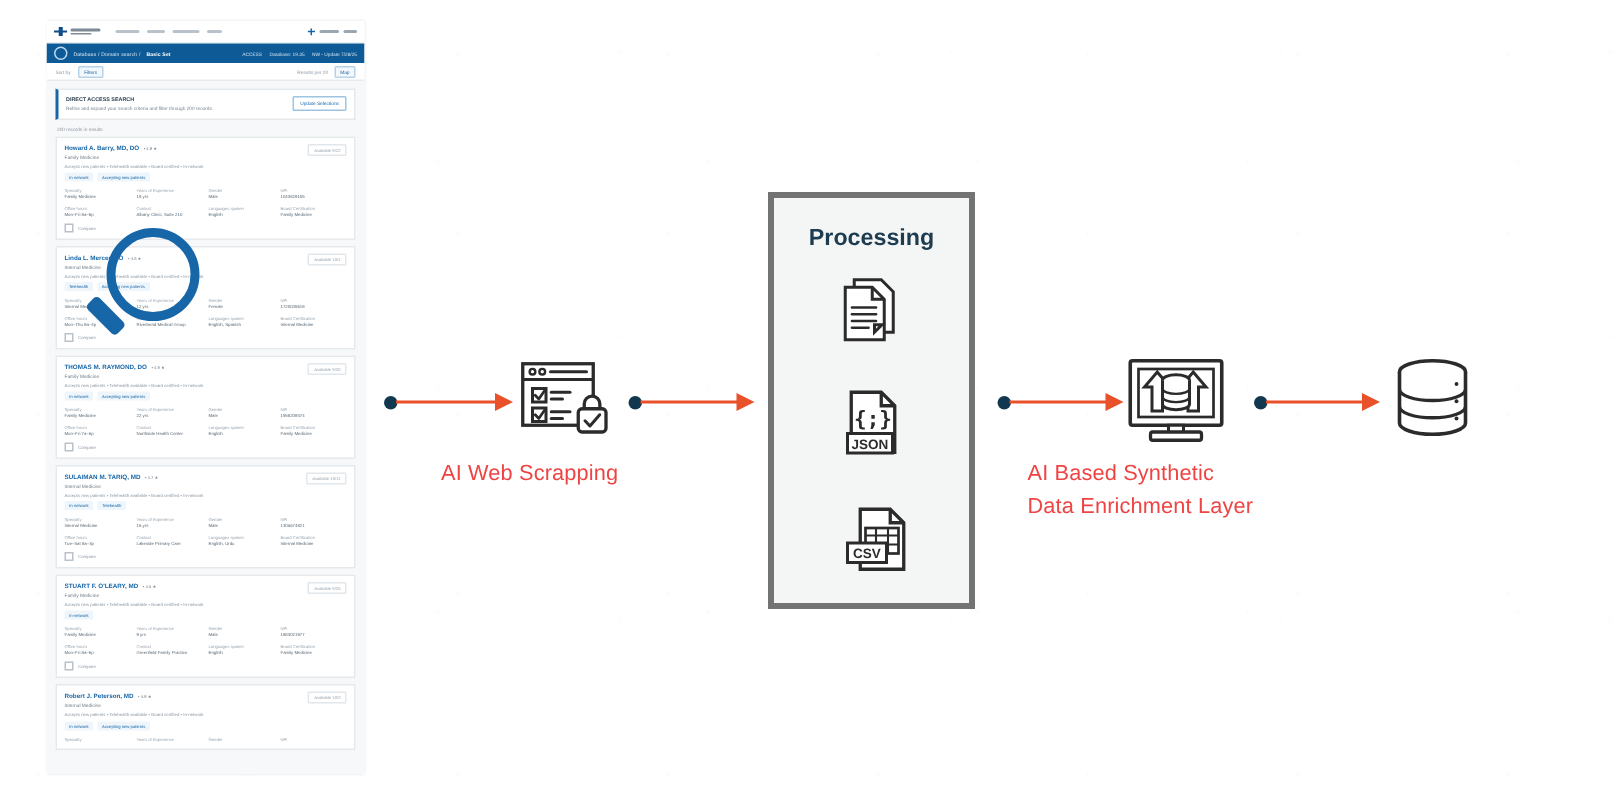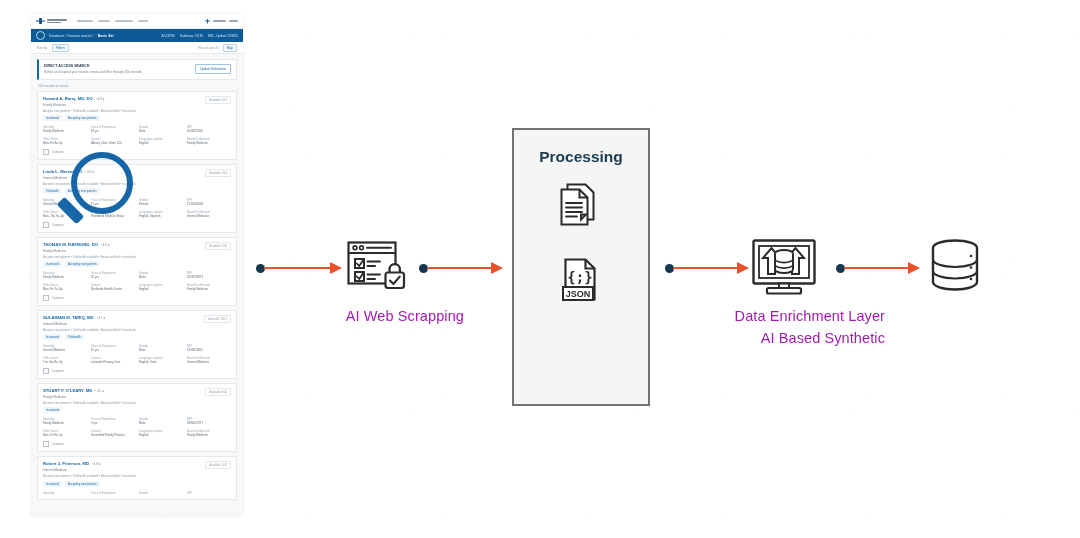--- a/index.html
+++ b/index.html
@@ -139,28 +139,28 @@
   .arrow{position:absolute;display:flex;align-items:center;height:12px;}
   .arrow .dot{width:9px;height:9px;border-radius:50%;background:#12384f;flex:0 0 auto;}
   .arrow .shaft{height:2.6px;background:#e8512a;flex:1 1 auto;margin-left:-1px;}
   .arrow .head{
     width:0;height:0;border-top:6.5px solid transparent;border-bottom:6.5px solid transparent;
     border-left:12px solid #e8512a;margin-left:-1px;flex:0 0 auto;
   }
 
   
   .node-label{
-    position:absolute;text-align:right;color:#a21caf;font-size:14.5px;
+    position:absolute;text-align:left;color:#ef4444;font-size:14.5px;
     line-height:1.5;letter-spacing:.1px;
   }
 
   
   .proc-panel{
     position:absolute;left:512px;top:128px;width:138px;height:278px;
-    background:#f4f5f5;border:2px solid #737373;box-sizing:border-box;
+    background:#f4f5f5;border:4px solid #737373;box-sizing:border-box;
   }
   .proc-title{
     text-align:center;margin-top:18px;font-size:15.5px;font-weight:bold;color:#1d3c50;
   }
 
   
   .ico{position:absolute;}
   svg{display:block;overflow:visible;}
 </style>
 </head>
@@ -568,20 +568,33 @@
     <div class="ico" style="left:47px;top:127px;">
       <svg width="46" height="50" viewBox="0 0 46 50">
         <path d="M4.5 2.5 h20 l9 9 v31 h-29 z" fill="#fff" stroke="#2b2b2b" stroke-width="2.2"></path>
         <path d="M24.5 2.5 v9 h9" fill="none" stroke="#2b2b2b" stroke-width="2.2"></path>
         <text x="19" y="25" font-family="DejaVu Sans Mono, monospace" font-size="14" font-weight="bold" text-anchor="middle" fill="#2b2b2b">{;}</text>
         <rect x="2" y="30" width="30" height="13" fill="#fff" stroke="#2b2b2b" stroke-width="2"></rect>
         <text x="17" y="40" font-family="Liberation Sans, sans-serif" font-size="9" font-weight="bold" text-anchor="middle" fill="#2b2b2b">JSON</text>
       </svg>
     </div>
 
+    <div class="ico" style="left:47px;top:205px;">
+      <svg width="48" height="50" viewBox="0 0 48 50">
+        <path d="M10.5 2.5 h20 l9 9 v31 h-29 z" fill="#fff" stroke="#2b2b2b" stroke-width="2.2"></path>
+        <path d="M30.5 2.5 v9 h9" fill="none" stroke="#2b2b2b" stroke-width="2.2"></path>
+        <rect x="14" y="15" width="22" height="17" fill="#fff" stroke="#2b2b2b" stroke-width="1.8"></rect>
+        <line x1="14" y1="20" x2="36" y2="20" stroke="#2b2b2b" stroke-width="1.4"></line>
+        <line x1="14" y1="26" x2="36" y2="26" stroke="#2b2b2b" stroke-width="1.4"></line>
+        <line x1="21" y1="15" x2="21" y2="32" stroke="#2b2b2b" stroke-width="1.4"></line>
+        <line x1="29" y1="15" x2="29" y2="32" stroke="#2b2b2b" stroke-width="1.4"></line>
+        <rect x="2" y="25" width="26" height="13" fill="#fff" stroke="#2b2b2b" stroke-width="2"></rect>
+        <text x="15" y="35" font-family="Liberation Sans, sans-serif" font-size="9" font-weight="bold" text-anchor="middle" fill="#2b2b2b">CSV</text>
+      </svg>
+    </div>
   </div>
 
   <div class="arrow" style="left:665px;top:262px;width:84px;">
     <span class="dot"></span>
     <span class="shaft"></span>
     <span class="head"></span>
   </div>
 
   <div class="ico" style="left:751px;top:238px;">
     <svg width="66" height="58" viewBox="0 0 66 58">
@@ -591,22 +604,22 @@
       <path d="M41 36 v-16 h-5 l8.5 -10 l8.5 10 h-5 v16 z" fill="#fff" stroke="#2b2b2b" stroke-width="2"></path>
       <ellipse cx="33" cy="15.5" rx="9" ry="3.6" fill="#fff" stroke="#2b2b2b" stroke-width="2"></ellipse>
       <path d="M24 15.5 v16 a9 3.6 0 0 0 18 0 v-16" fill="#fff" stroke="#2b2b2b" stroke-width="2"></path>
       <path d="M24 21 a9 3.6 0 0 0 18 0" fill="none" stroke="#2b2b2b" stroke-width="1.6"></path>
       <path d="M24 26.5 a9 3.6 0 0 0 18 0" fill="none" stroke="#2b2b2b" stroke-width="1.6"></path>
       <rect x="28" y="45.5" width="10" height="5" fill="#fff" stroke="#2b2b2b" stroke-width="2"></rect>
       <rect x="16" y="50" width="34" height="5.5" rx="1.5" fill="#fff" stroke="#2b2b2b" stroke-width="2.2"></rect>
     </svg>
   </div>
   <div class="node-label" style="left:685px;top:306px;width:200px;">
+    <div>AI Based Synthetic</div>
     <div>Data Enrichment Layer</div>
-    <div>AI Based Synthetic</div>
   </div>
 
   <div class="arrow" style="left:836px;top:262px;width:84px;">
     <span class="dot"></span>
     <span class="shaft"></span>
     <span class="head"></span>
   </div>
 
   <div class="ico" style="left:927px;top:238px;">
     <svg width="56" height="60" viewBox="0 0 56 60">

